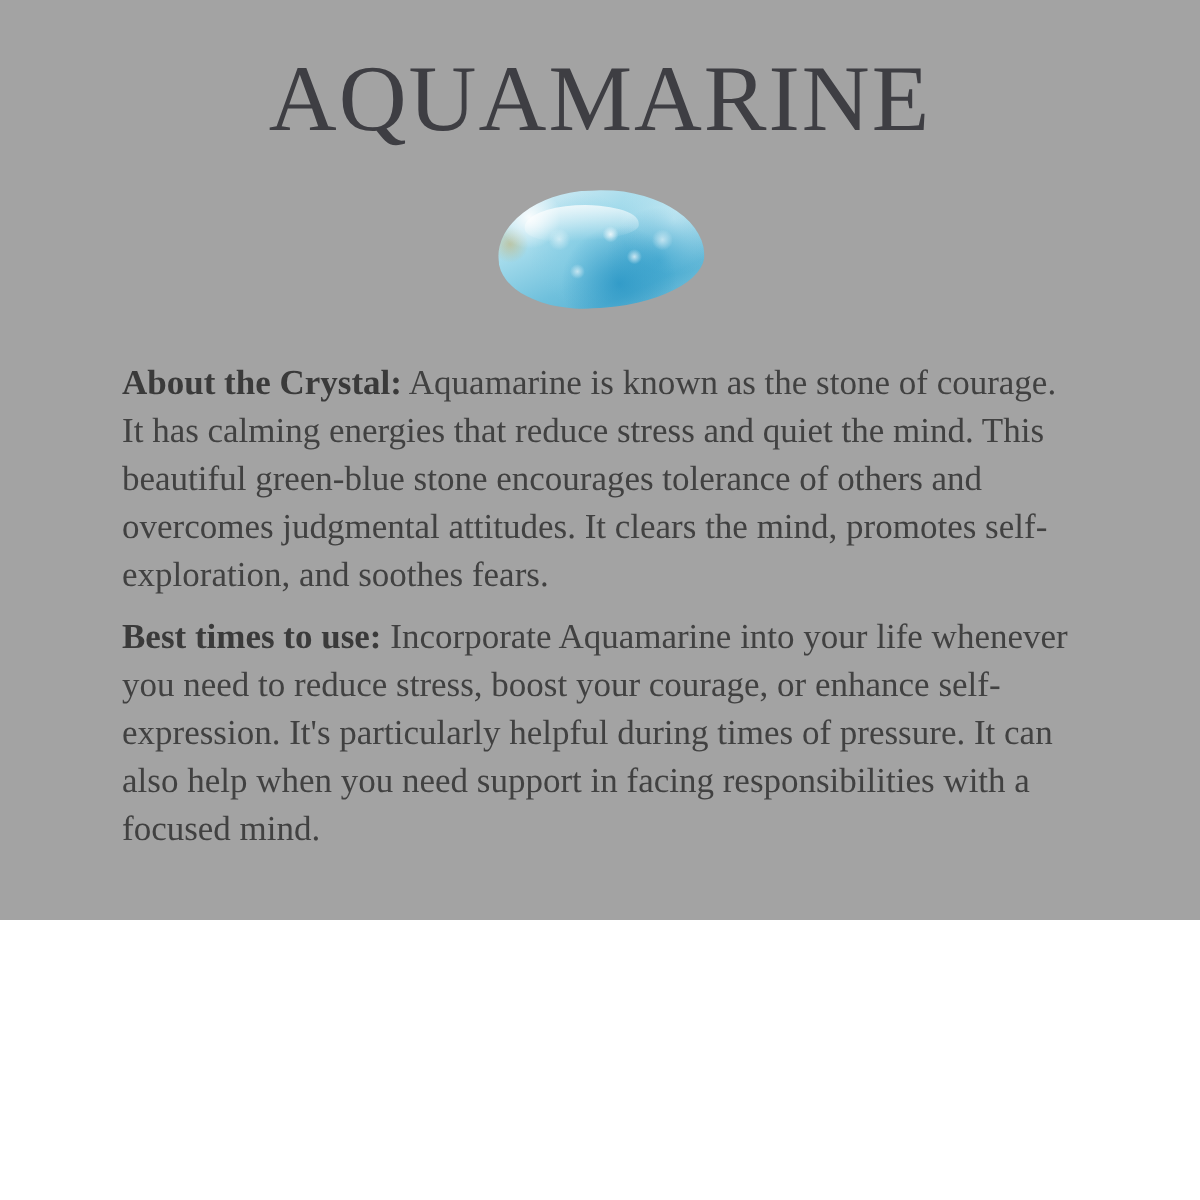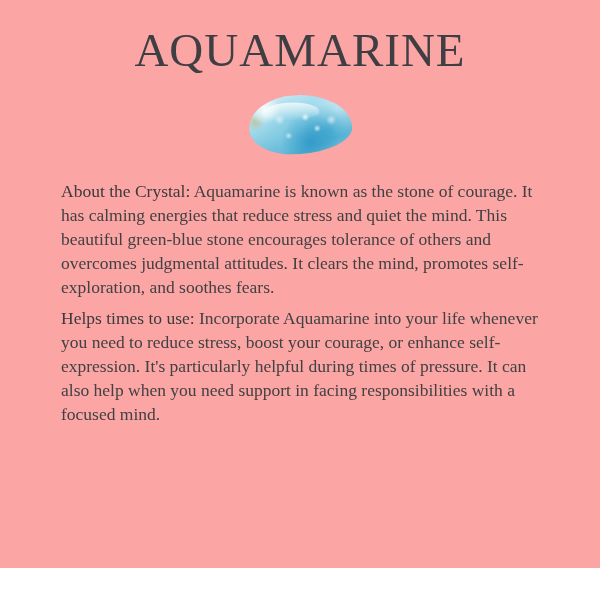--- a/index.html
+++ b/index.html
@@ -3,22 +3,22 @@
 <meta charset="utf-8">
 <style>
   html, body {
     margin: 0;
     padding: 0;
     background: #ffffff;
   }
   .card {
     position: relative;
     width: 600px;
-    height: 568px;
-    background: #fca5a5;
+    height: 460px;
+    background: #a3a3a3;
     overflow: hidden;
     font-family: "Liberation Serif", serif;
   }
   .title {
     margin: 0;
     padding-top: 24px;
     text-align: center;
     font-family: "Liberation Serif", serif;
     font-weight: 400;
     font-size: 47px;
@@ -73,21 +73,21 @@
     margin: 24px auto 0 auto;
     text-align: left;
   }
   .para {
     margin: 0 0 7px 0;
     font-size: 17.5px;
     line-height: 24px;
     color: #414141;
   }
   .para strong {
-    font-weight: 400;
+    font-weight: 700;
     color: #3a3a3a;
   }
 </style>
 </head>
 <body>
 
 <div class="card">
 
   <h1 class="title">AQUAMARINE</h1>
 
@@ -98,18 +98,18 @@
   <div class="content">
 
     <p class="para">
       <strong>About the Crystal:</strong>
       <span>Aquamarine is known as the stone of courage. It has calming energies that reduce stress and quiet the mind. This beautiful green-blue stone encourages tolerance of others and overcomes judgmental attitudes. It clears the mind, promotes self-exploration, and soothes fears.</span>
     </p>
 
 
 
     <p class="para">
-      <strong>Helps times to use:</strong>
+      <strong>Best times to use:</strong>
       <span>Incorporate Aquamarine into your life whenever you need to reduce stress, boost your courage, or enhance self-expression. It's particularly helpful during times of pressure. It can also help when you need support in facing responsibilities with a focused mind.</span>
     </p>
 
   </div>
 </div>
 
 </body></html>

